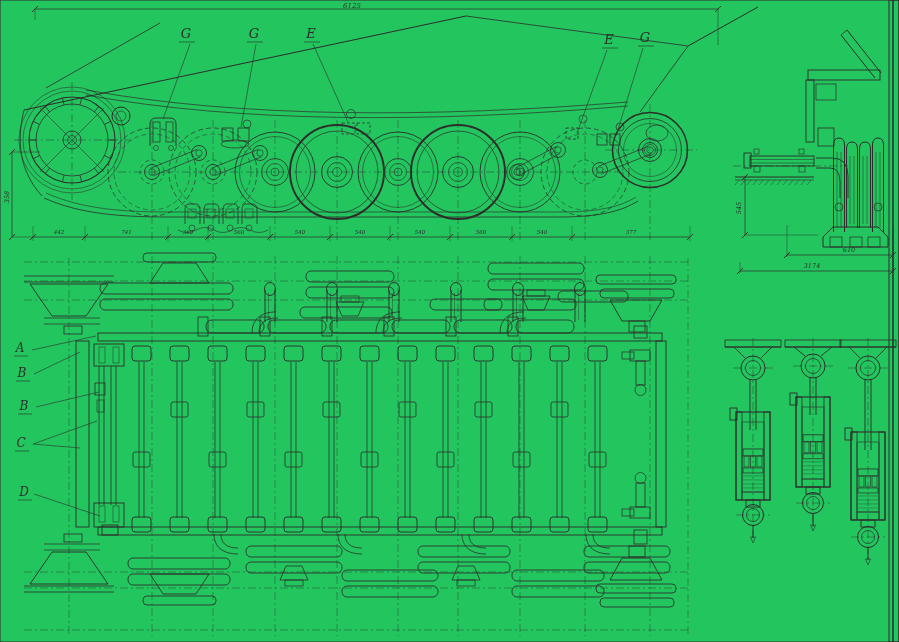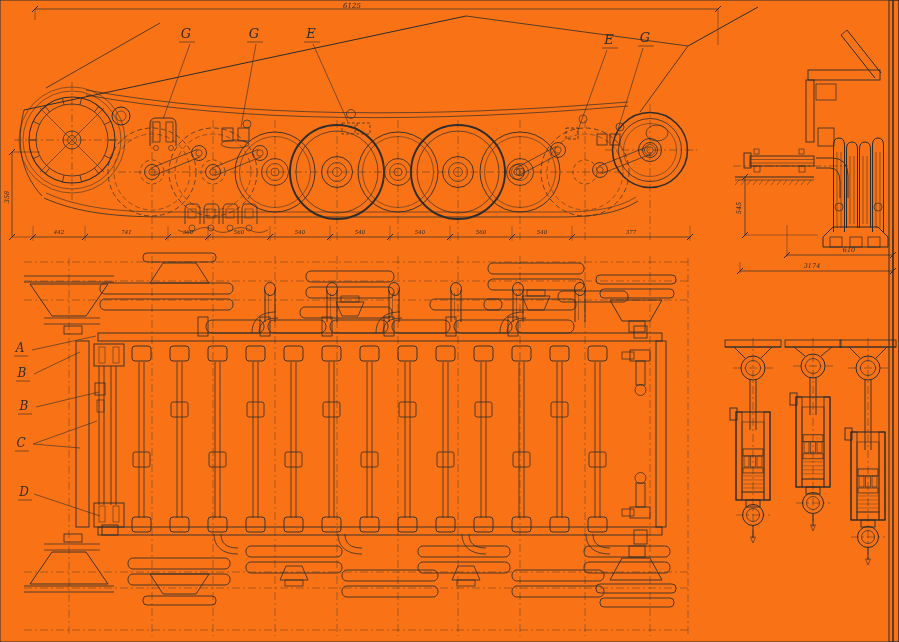--- a/index.html
+++ b/index.html
@@ -1,16 +1,16 @@
 <!DOCTYPE html>
 <html><head>
 <meta charset="utf-8">
 <style>
   html,body{margin:0;padding:0;background:#d8d6d2;}
-  .page{width:899px;height:642px;position:relative;overflow:hidden;background:#f97316;}
+  .page{width:899px;height:642px;position:relative;overflow:hidden;background:#22c55e;}
   svg line,svg path,svg rect,svg circle,svg ellipse,svg polygon,svg polyline{stroke:#2e2d2b;fill:none;stroke-linecap:butt;}
   svg text{fill:#2e2d2b;stroke:none;font-family:"DejaVu Serif",serif;font-style:italic;}
   .dim{text-anchor:middle;}
 </style>
 </head>
 <body>
 
 <div class="page">
 <svg id="dwg" width="899" height="642" viewBox="0 0 899 642">
   <defs>

